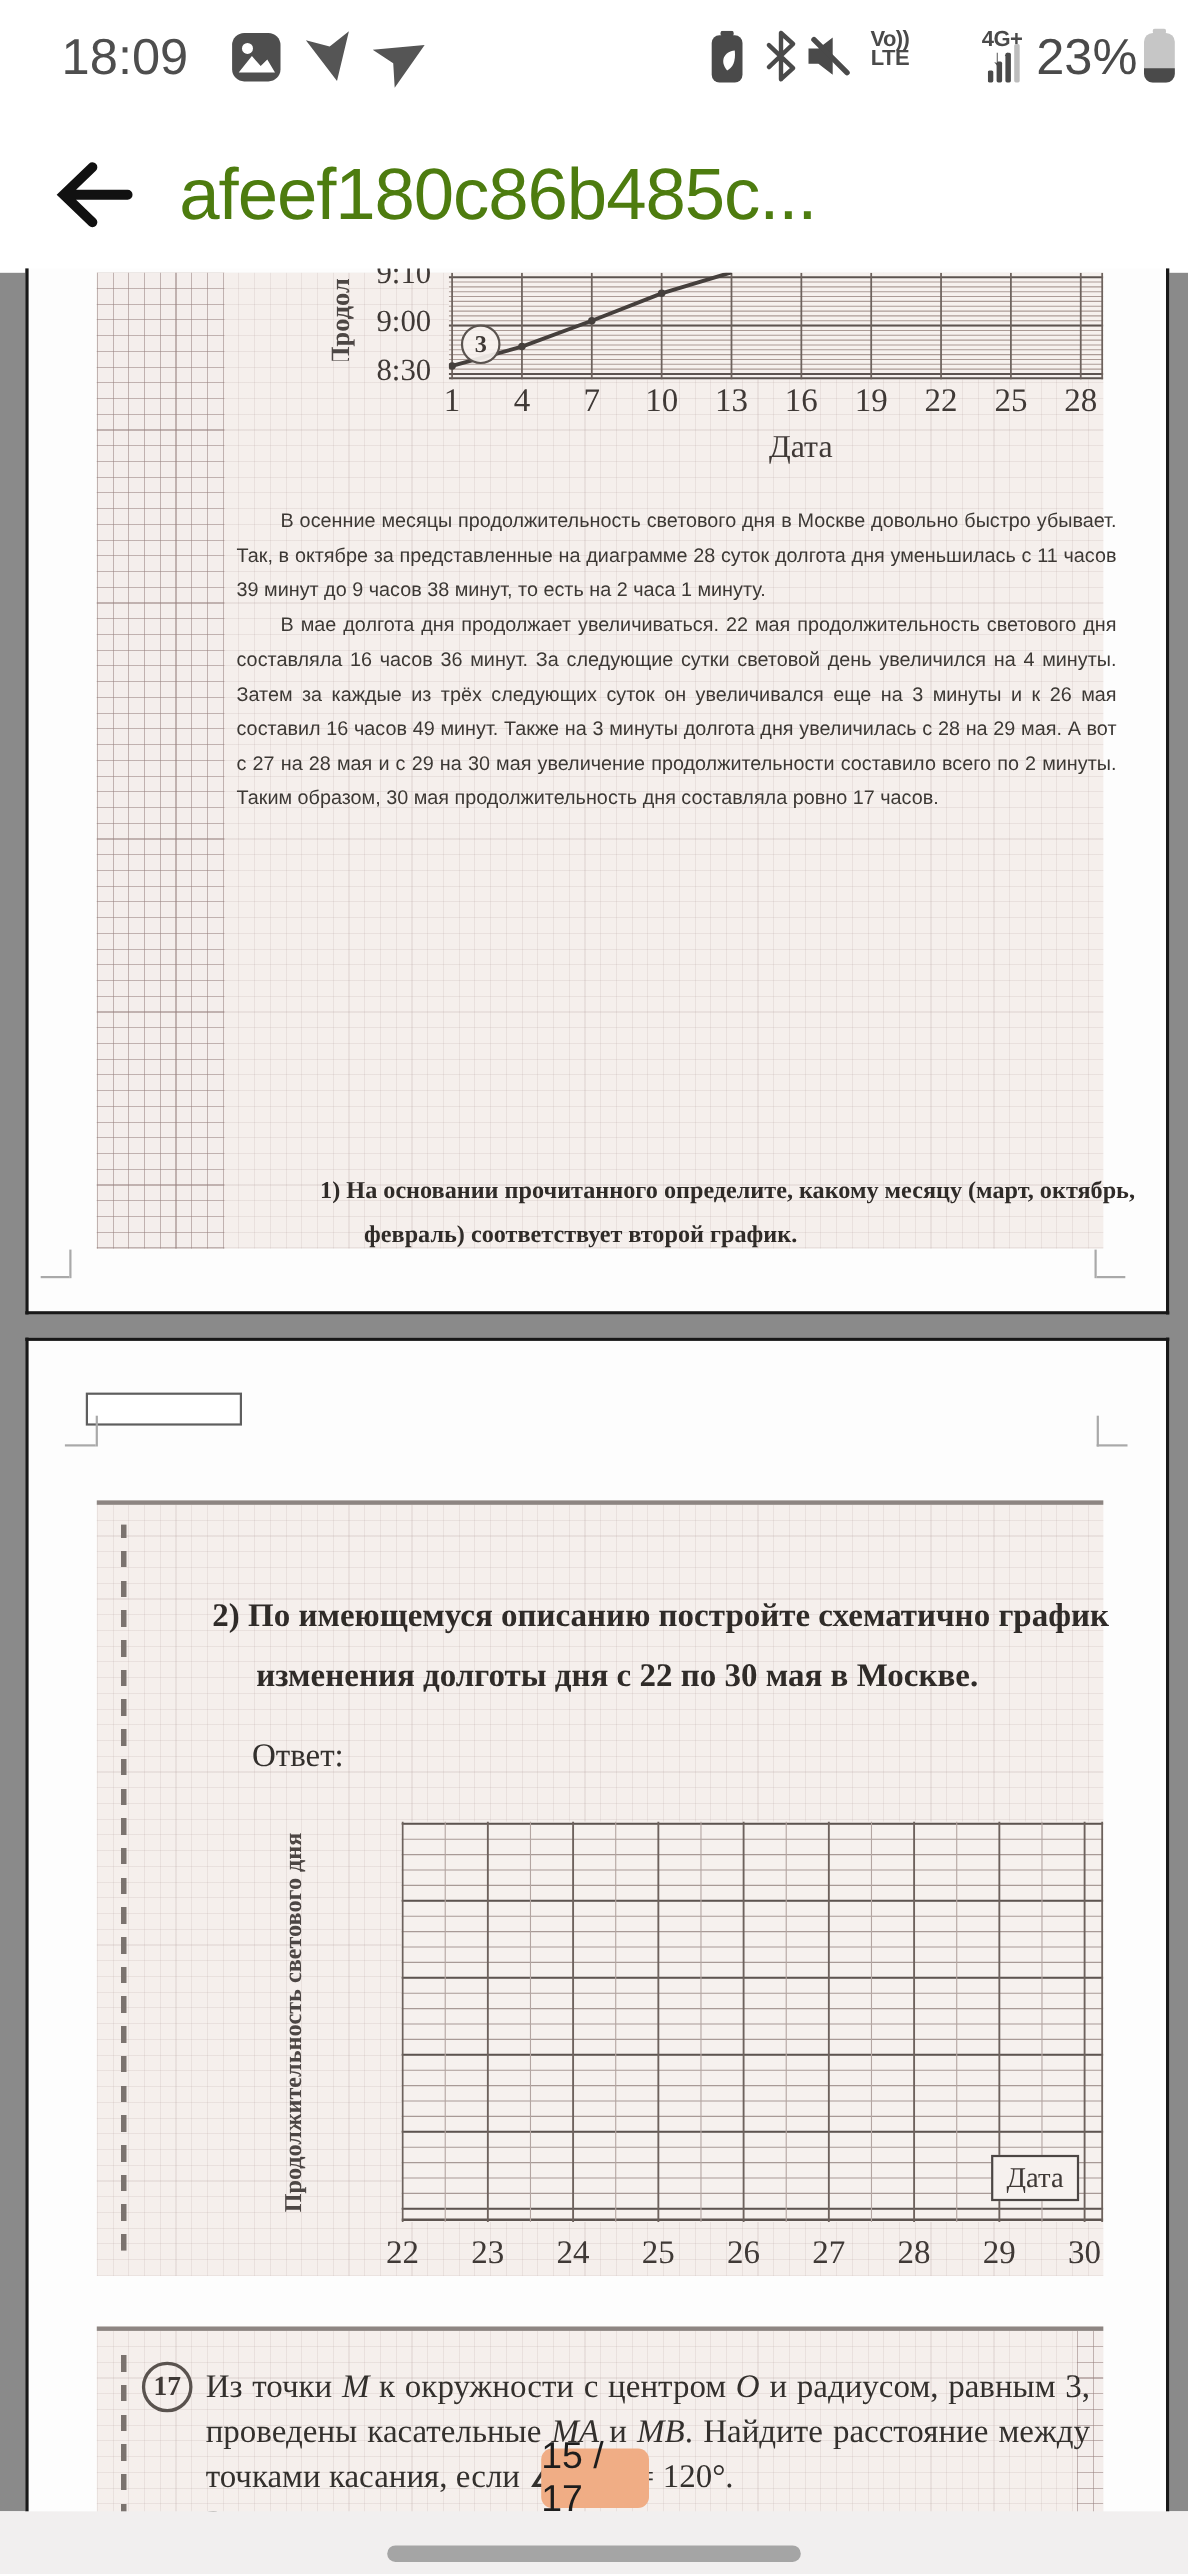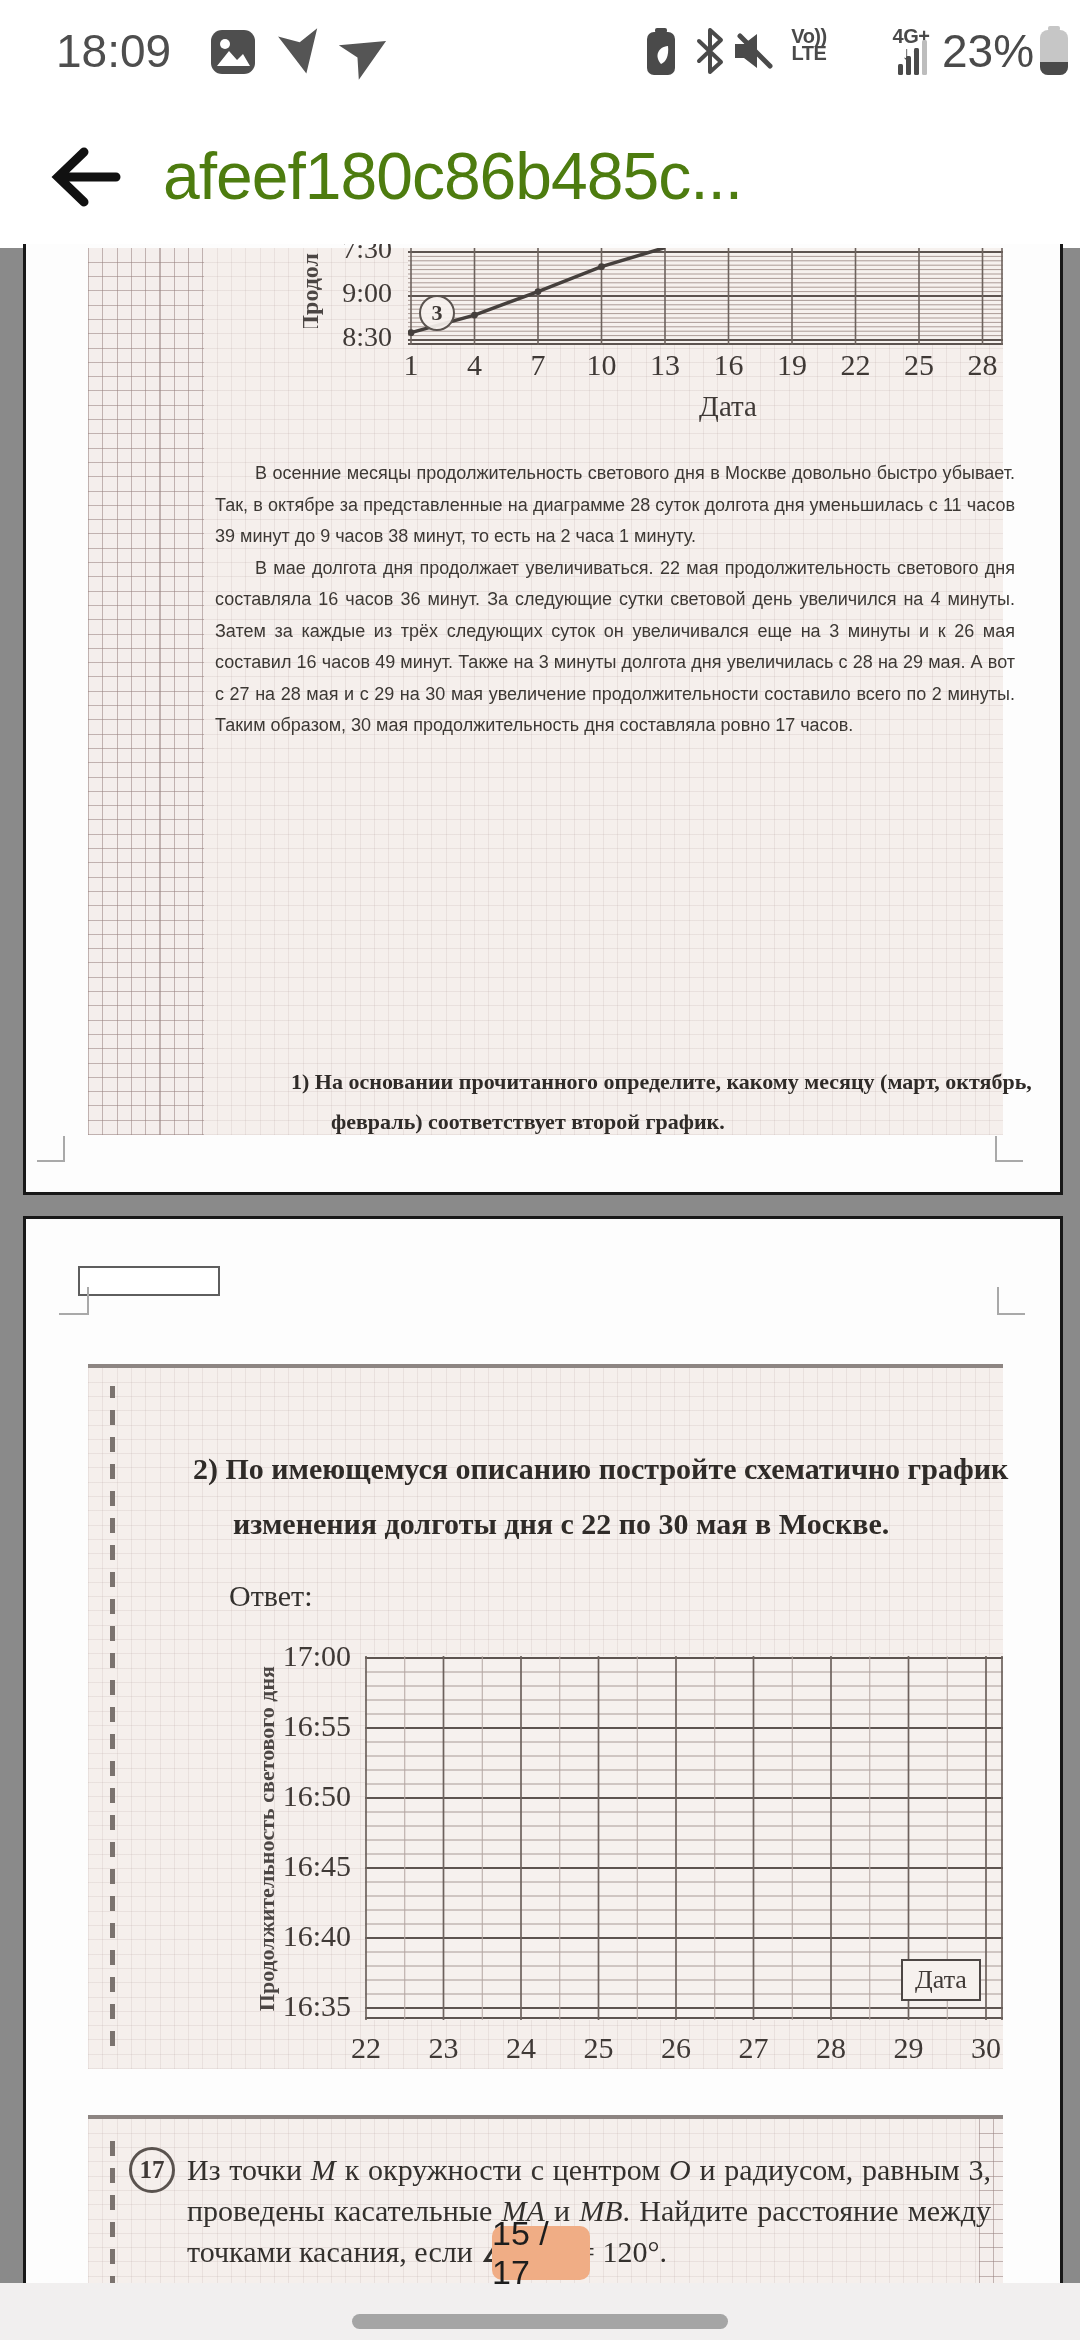--- a/index.html
+++ b/index.html
@@ -113,21 +113,21 @@
 
 <div class="abs pagecard" id="page1" style="top:244px;height:948px;border:3px solid #181818;border-top:none;">
 
   <div class="abs scan gridfaint" style="left:62px;top:4px;width:915px;height:887px;"></div>
   <div class="abs gridpaper" style="left:62px;top:4px;width:116px;height:887px;background-color:#f4eeec;"></div>
 
   <div class="abs" style="left:269px;top:4px;width:34px;height:80px;overflow:hidden;">
     <span class="vertlabel" style="font-size:24px;position:absolute;bottom:-6px;left:2px;">Продол</span>
   </div>
   <div id="chart1-ylabels" class="abs" style="left:300px;top:4px;width:72px;height:97px;">
-      <span style="position:absolute;font-family:&quot;Liberation Serif&quot;,serif;color:#3f3936;right:6px;top:-15px;font-size:28px;">7:30</span>
+      <span style="position:absolute;font-family:&quot;Liberation Serif&quot;,serif;color:#3f3936;right:6px;top:-15px;font-size:28px;">9:10</span>
       <span style="position:absolute;font-family:&quot;Liberation Serif&quot;,serif;color:#3f3936;right:6px;top:29px;font-size:28px;">9:00</span>
       <span style="position:absolute;font-family:&quot;Liberation Serif&quot;,serif;color:#3f3936;right:6px;top:73px;font-size:28px;">8:30</span>
     </div>
   <svg id="chart1-svg" class="abs" style="left:382px;top:4px;background:#f6f1ee;" width="595" height="97">
       <line x1="0" y1="8.399999999999999" x2="595" y2="8.399999999999999" stroke="#ab9b96" stroke-width="1"></line>
       <line x1="0" y1="12.799999999999999" x2="595" y2="12.799999999999999" stroke="#ab9b96" stroke-width="1"></line>
       <line x1="0" y1="17.2" x2="595" y2="17.2" stroke="#ab9b96" stroke-width="1"></line>
       <line x1="0" y1="21.599999999999998" x2="595" y2="21.599999999999998" stroke="#ab9b96" stroke-width="1"></line>
       <line x1="0" y1="26" x2="595" y2="26" stroke="#ab9b96" stroke-width="1"></line>
       <line x1="0" y1="30.4" x2="595" y2="30.4" stroke="#ab9b96" stroke-width="1"></line>
@@ -204,28 +204,20 @@
 
   <div class="abs scan gridfaint" style="left:62px;top:145px;width:915px;height:701px;border-top:4px solid #8d8582;">
     <div class="abs dashline" style="left:22px;top:18px;height:660px;"></div>
   </div>
   <div class="abs itemtext hang" style="left:167px;top:222px;width:812px;font-size:30px;line-height:55px;font-weight:600;">2) По имеющемуся описанию постройте схематично график изменения долготы дня с 22 по 30 мая в Москве.</div>
   <div class="abs serif" style="left:203px;top:360px;font-size:30px;color:#33302d;">Ответ:</div>
 
   <div class="abs" style="left:222px;top:439px;width:38px;height:362px;display:flex;align-items:center;justify-content:center;">
     <span class="vertlabel" style="font-size:22px;">Продолжительность светового дня</span>
   </div>
-  <div id="chart2-ylabels" class="abs" style="left:239px;top:437px;width:94px;height:364px;">
-      <span style="position:absolute;font-family:&quot;Liberation Serif&quot;,serif;color:#3f3936;right:8px;top:-17px;font-size:30px;">17:00</span>
-      <span style="position:absolute;font-family:&quot;Liberation Serif&quot;,serif;color:#3f3936;right:8px;top:53px;font-size:30px;">16:55</span>
-      <span style="position:absolute;font-family:&quot;Liberation Serif&quot;,serif;color:#3f3936;right:8px;top:123px;font-size:30px;">16:50</span>
-      <span style="position:absolute;font-family:&quot;Liberation Serif&quot;,serif;color:#3f3936;right:8px;top:193px;font-size:30px;">16:45</span>
-      <span style="position:absolute;font-family:&quot;Liberation Serif&quot;,serif;color:#3f3936;right:8px;top:263px;font-size:30px;">16:40</span>
-      <span style="position:absolute;font-family:&quot;Liberation Serif&quot;,serif;color:#3f3936;right:8px;top:333px;font-size:30px;">16:35</span>
-    </div>
   <svg id="chart2-svg" class="abs" style="left:339px;top:437px;background:#f6f1ee;" width="638" height="364">
       <line x1="0" y1="2" x2="638" y2="2" stroke="#a89a96" stroke-width="1"></line>
       <line x1="0" y1="16" x2="638" y2="16" stroke="#a89a96" stroke-width="1"></line>
       <line x1="0" y1="30" x2="638" y2="30" stroke="#a89a96" stroke-width="1"></line>
       <line x1="0" y1="44" x2="638" y2="44" stroke="#a89a96" stroke-width="1"></line>
       <line x1="0" y1="58" x2="638" y2="58" stroke="#a89a96" stroke-width="1"></line>
       <line x1="0" y1="72" x2="638" y2="72" stroke="#a89a96" stroke-width="1"></line>
       <line x1="0" y1="86" x2="638" y2="86" stroke="#a89a96" stroke-width="1"></line>
       <line x1="0" y1="100" x2="638" y2="100" stroke="#a89a96" stroke-width="1"></line>
       <line x1="0" y1="114" x2="638" y2="114" stroke="#a89a96" stroke-width="1"></line>

